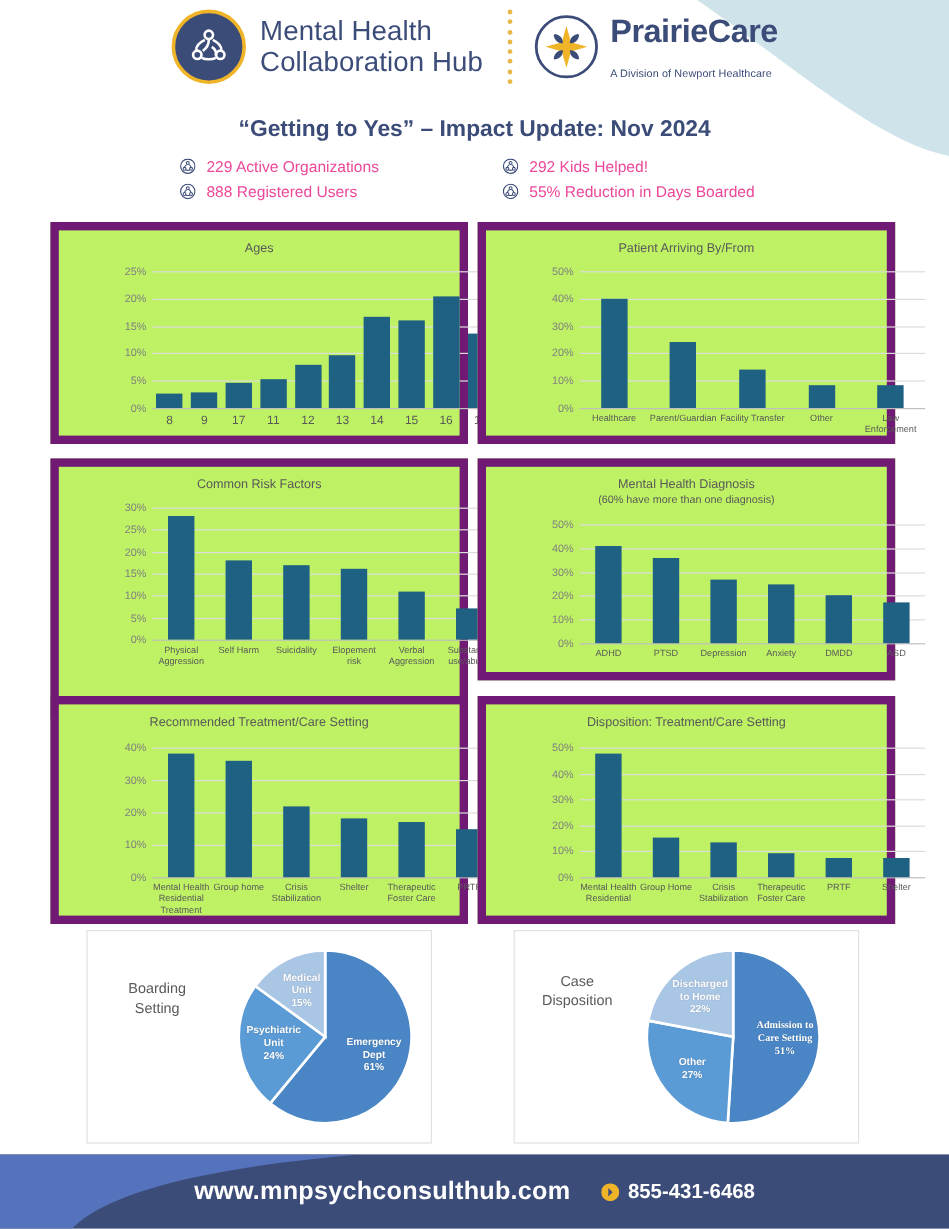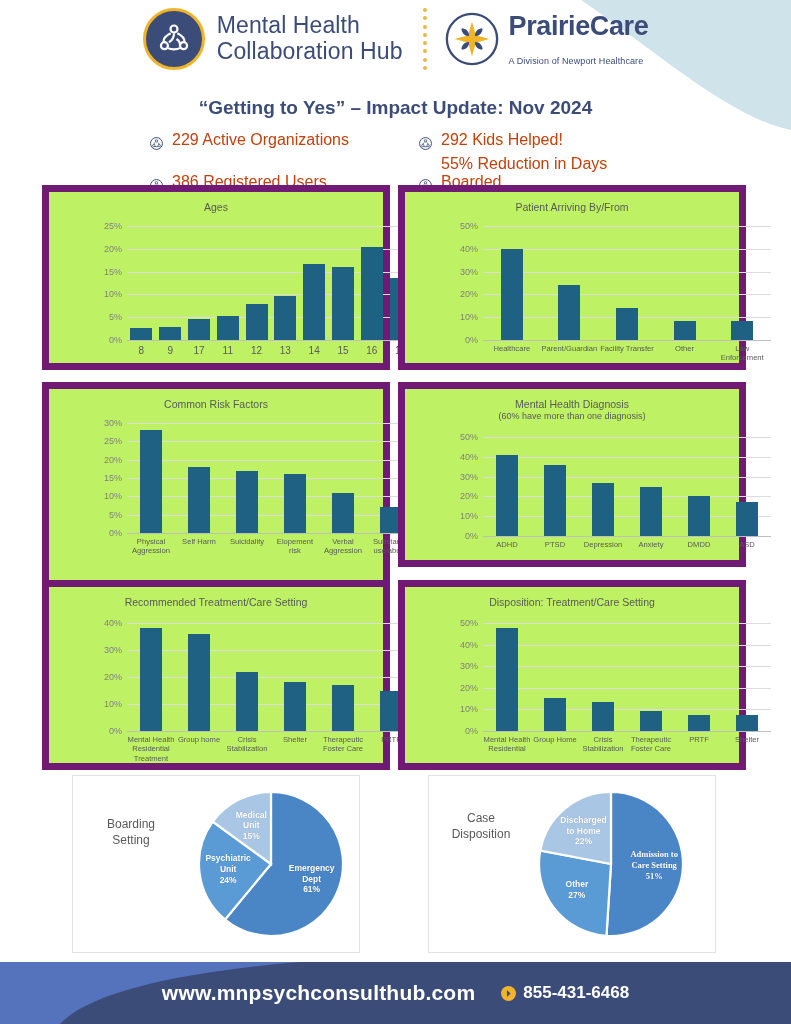--- a/index.html
+++ b/index.html
@@ -45,21 +45,21 @@
 
   
   .title {
     position: absolute; top: 97px; left: 0; width: 791px;
     text-align: center; font-size: 19px; font-weight: bold; color: #3C4C78;
   }
   .stats {
     position: absolute; top: 131px; left: 150px; width: 520px;
     display: grid; grid-template-columns: 1fr 1fr; row-gap: 6px; column-gap: 18px;
   }
-  .stat { display: flex; align-items: flex-end; gap: 9px; font-size: 16px; color: #c2410c; }
+  .stat { display: flex; align-items: center; gap: 9px; font-size: 13px; color: #ec4899; }
   .stat-bullet { width: 13px; height: 13px; flex: 0 0 auto; }
 
   
   .card {
     position: absolute; background: #bef264;
     border: 7px solid #701a75;
   }
   .card-title {
     text-align: center; color: #595959; font-size: 10.5px;
     padding-top: 9px; line-height: 1.25;
@@ -211,21 +211,21 @@
   <circle cx="12" cy="12" r="11" fill="none" stroke="#3C4C78" stroke-width="1.8"></circle>
   <g fill="none" stroke="#3C4C78" stroke-width="1.6">
     <circle cx="12" cy="7" r="2.2"></circle>
               <circle cx="7" cy="16" r="2.2"></circle>
               <circle cx="17" cy="16" r="2.2"></circle>
     <path d="M10 9.5 C8 11 7 13 7.2 14"></path>
               <path d="M14 9.5 C16 11 17 13 16.8 14"></path>
     <path d="M9 17.5 C10.5 18.4 13.5 18.4 15 17.5"></path>
   </g>
           </svg></span>
-        <span>386 Registered Users</span>
+        <span>888 Registered Users</span>
       </div>
       <div class="stat">
         <span class="stat-bullet"><svg width="13" height="13" viewBox="0 0 24 24">
   <circle cx="12" cy="12" r="11" fill="none" stroke="#3C4C78" stroke-width="1.8"></circle>
   <g fill="none" stroke="#3C4C78" stroke-width="1.6">
     <circle cx="12" cy="7" r="2.2"></circle>
               <circle cx="7" cy="16" r="2.2"></circle>
               <circle cx="17" cy="16" r="2.2"></circle>
     <path d="M10 9.5 C8 11 7 13 7.2 14"></path>
               <path d="M14 9.5 C16 11 17 13 16.8 14"></path>

